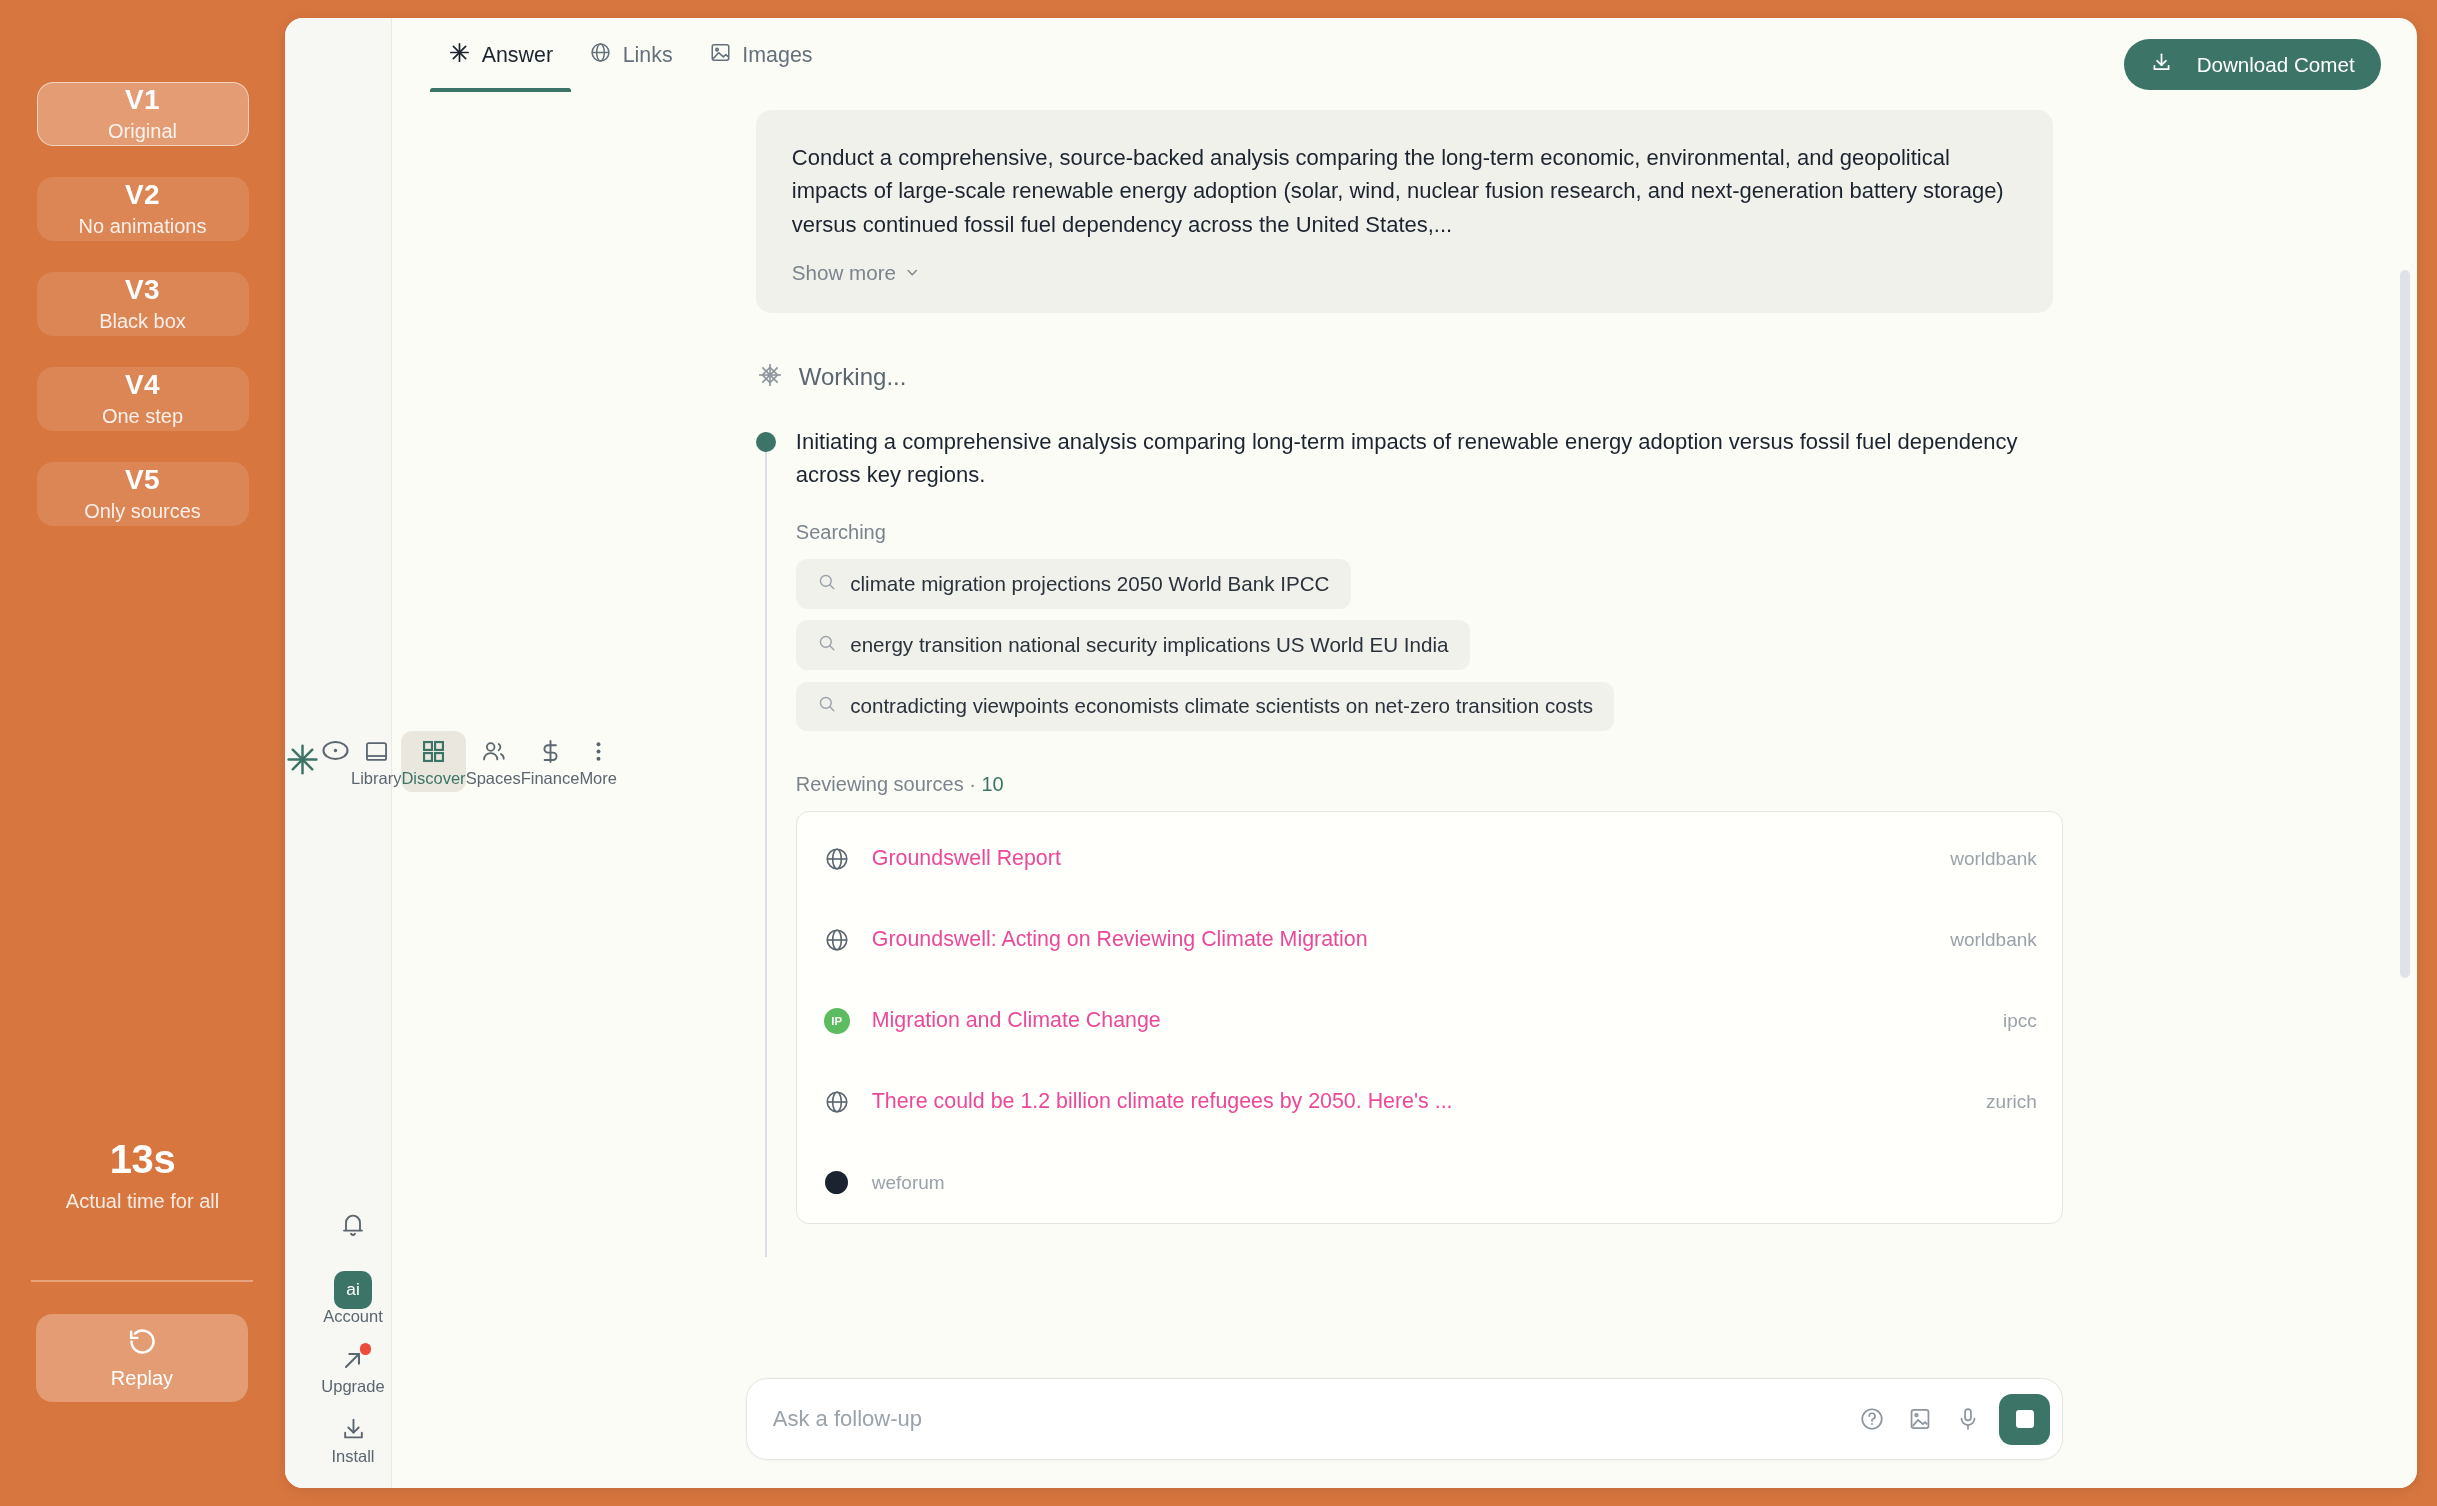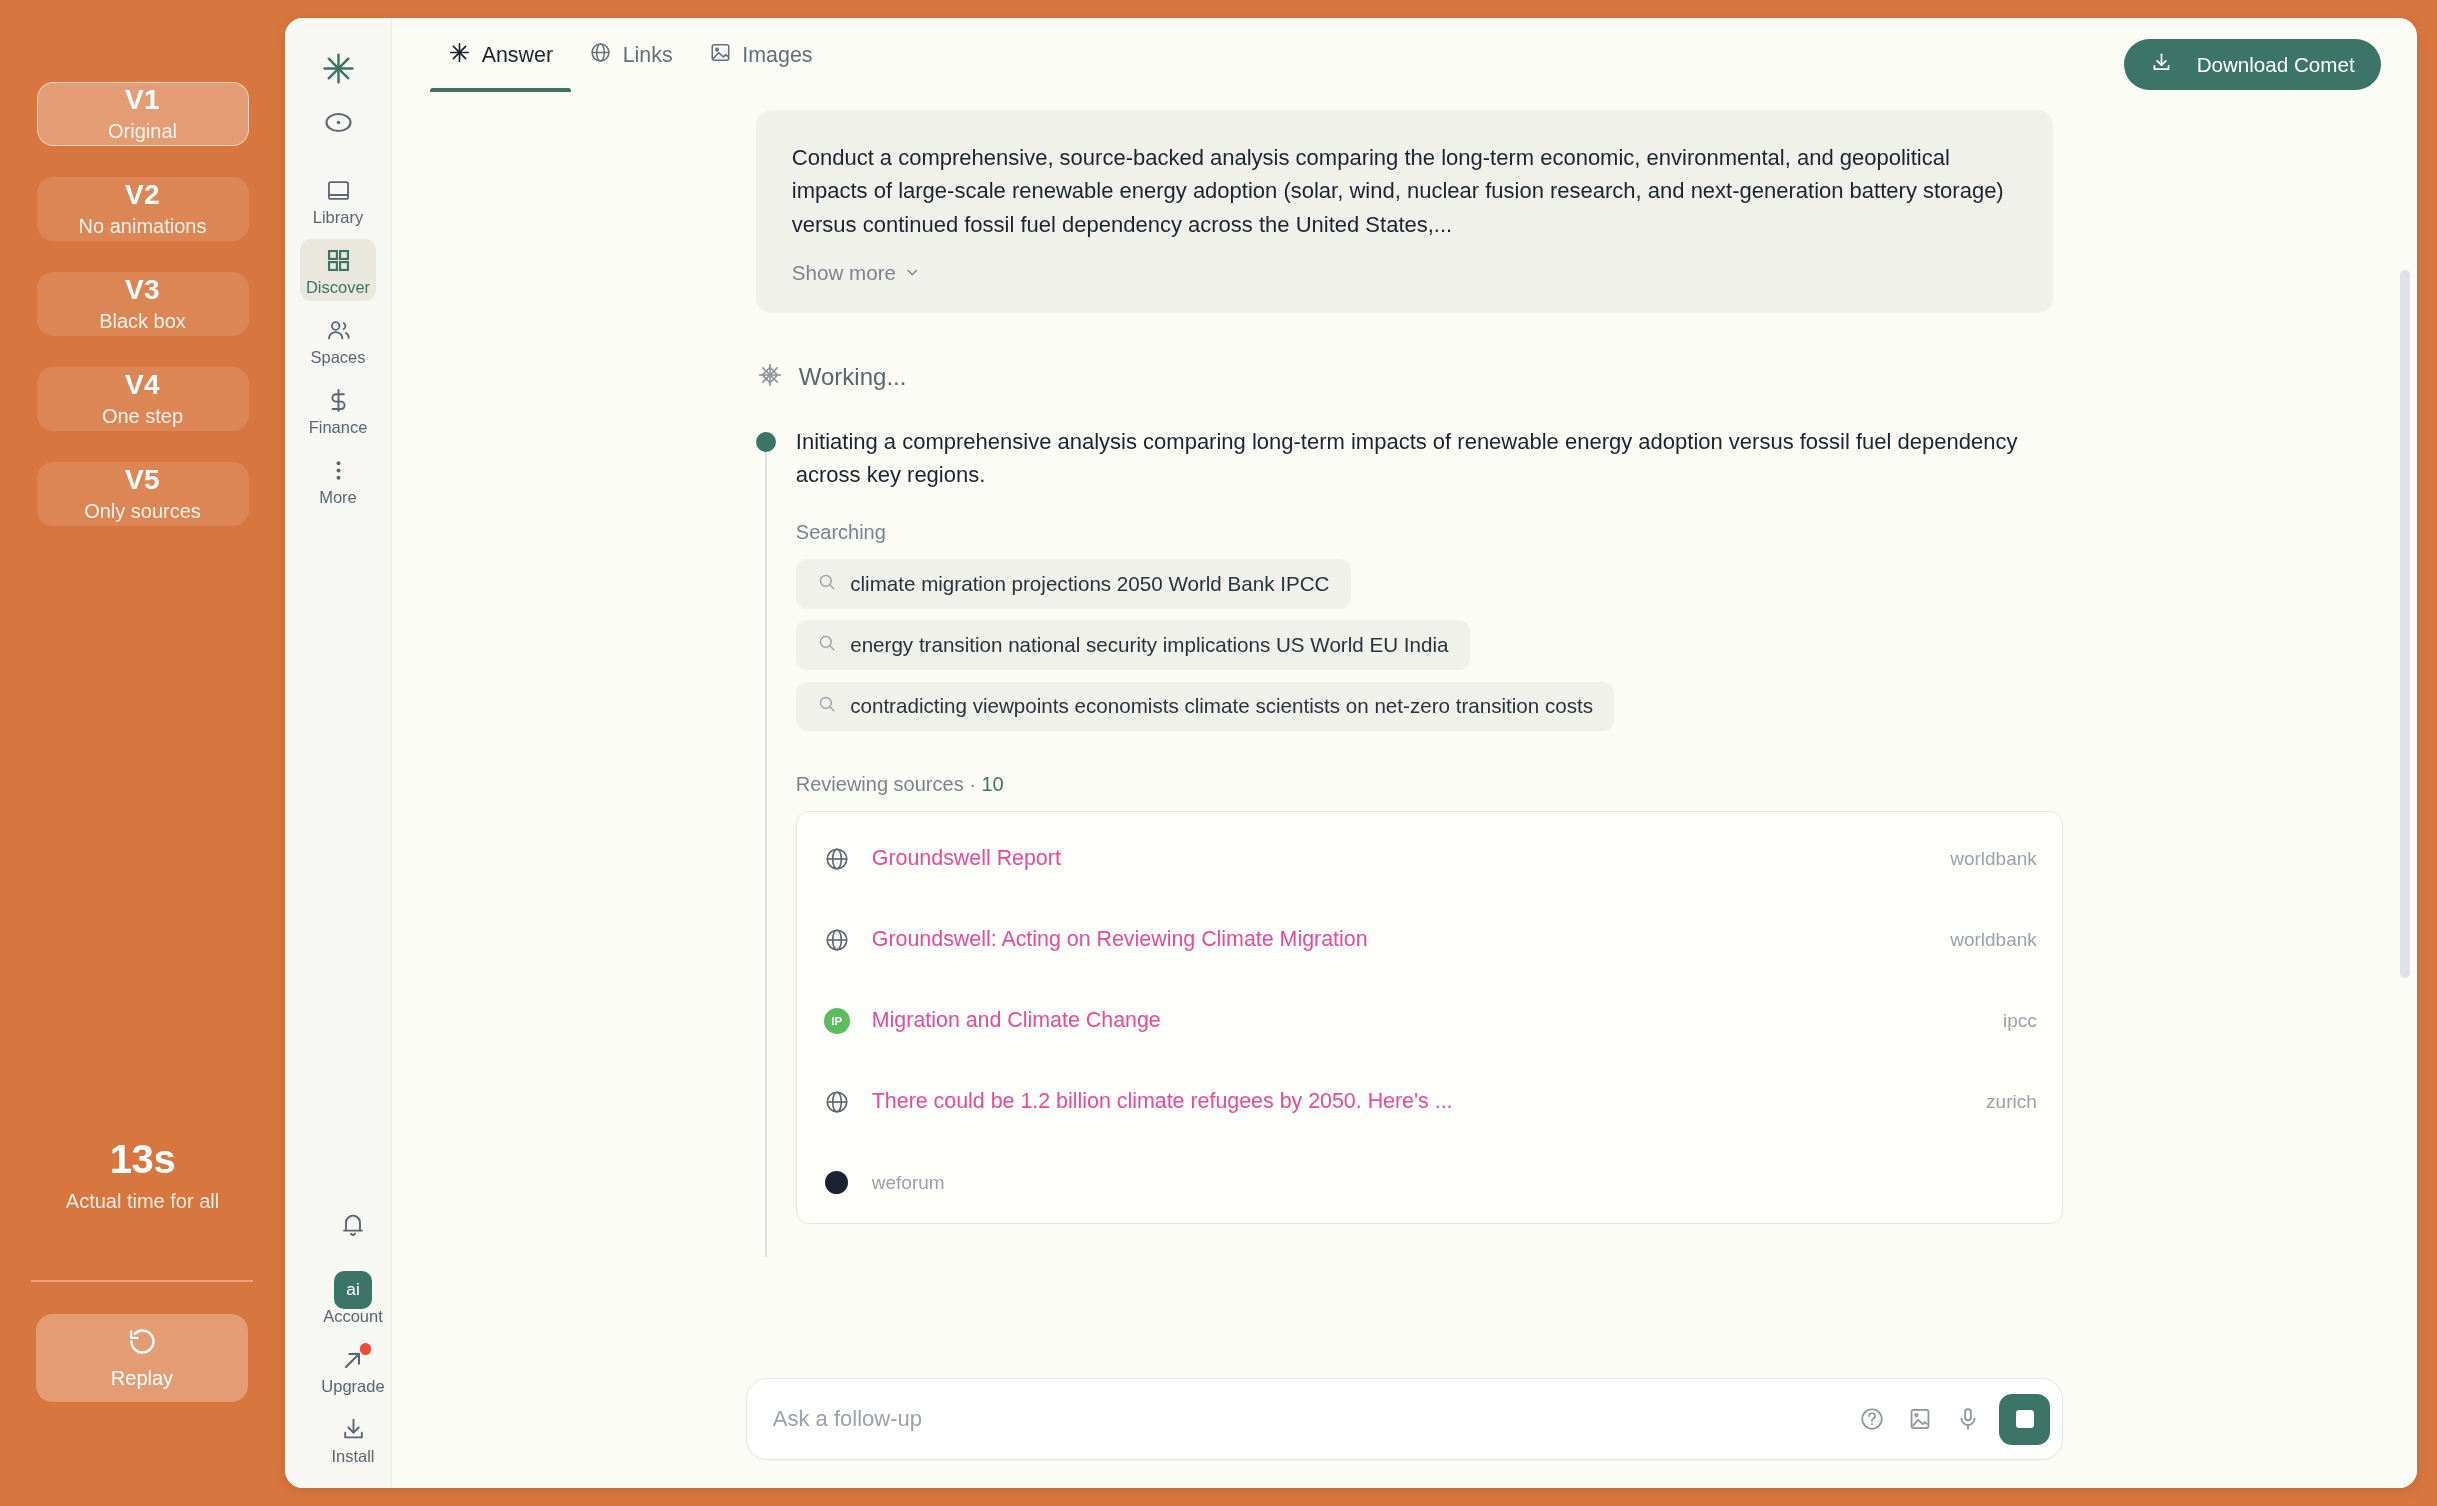--- a/index.html
+++ b/index.html
@@ -112,21 +112,21 @@
     position: relative;
   }
 
   
   #nav-rail {
     width: 107px;
     flex: 0 0 107px;
     background: #f7f7f3;
     border-right: 0.8px solid #eceae4;
     display: flex;
-    flex-direction: column;
+    flex-direction: row;
     align-items: center;
     padding-top: 25px;
     position: relative;
   }
   .rail-item {
     width: 76px;
     padding: 7.4px 0 5.8px 0;
     border-radius: 11.5px;
     display: flex;
     flex-direction: column;

